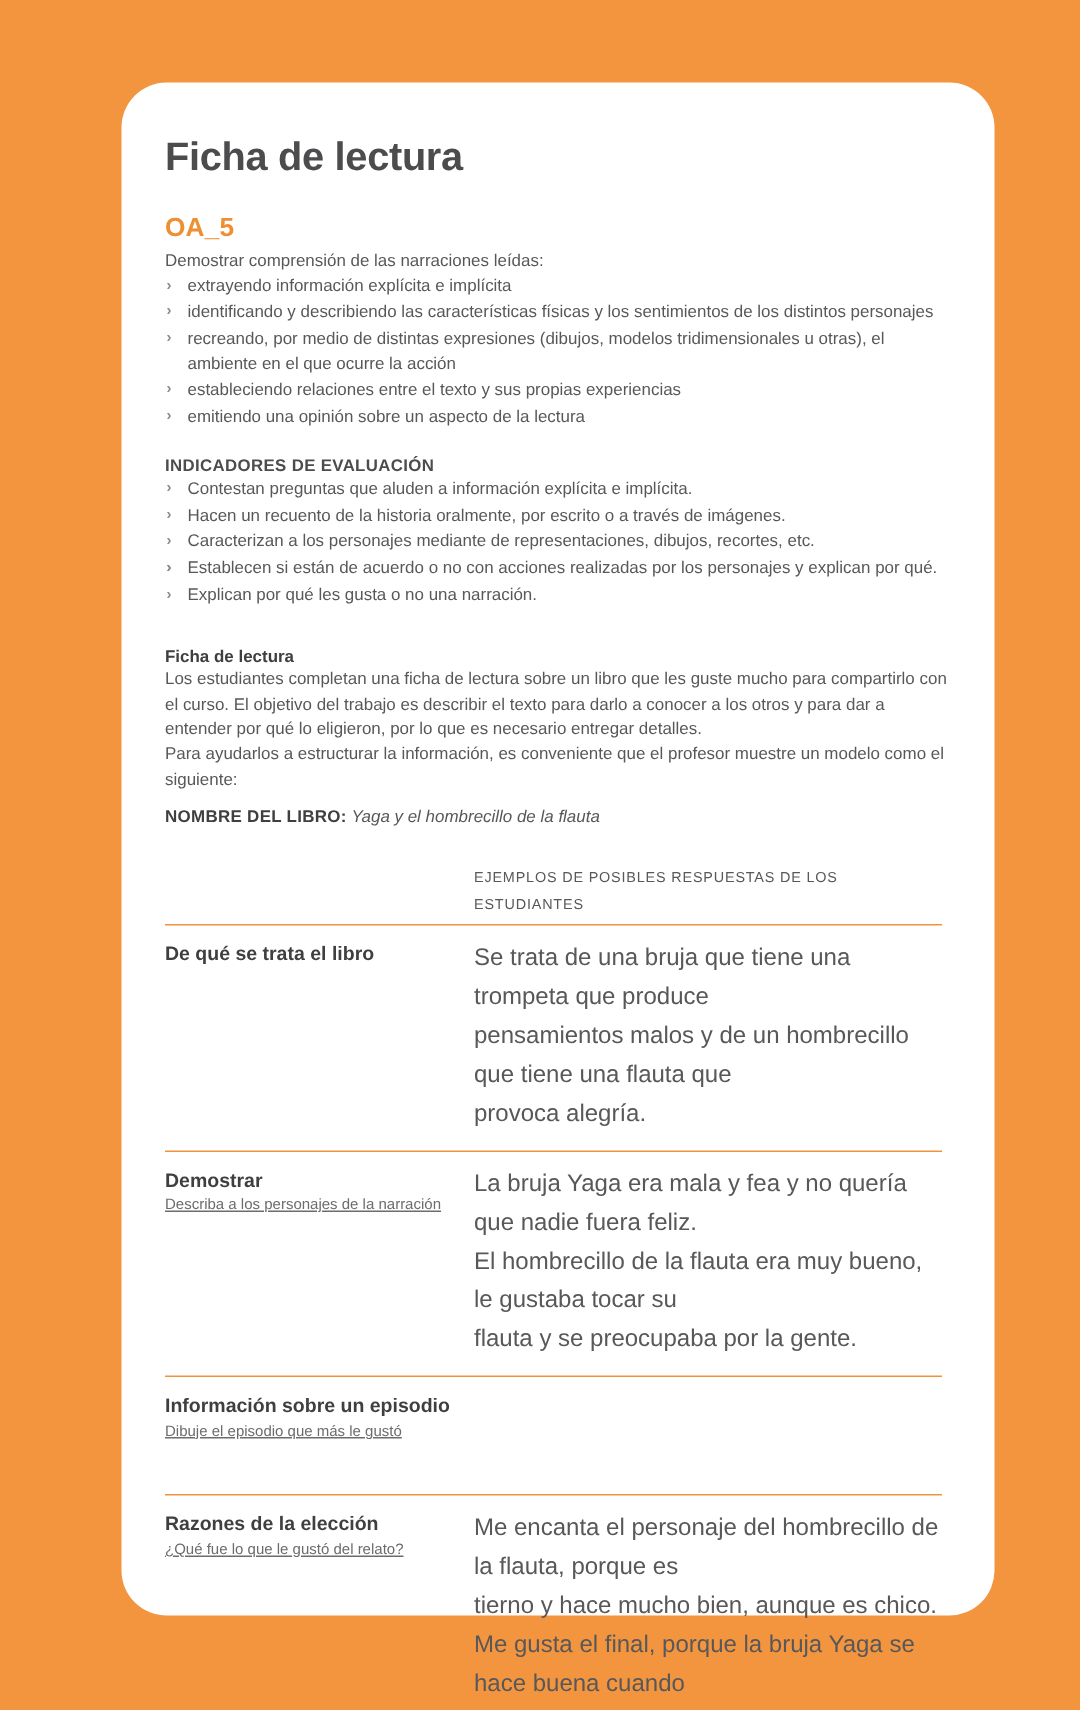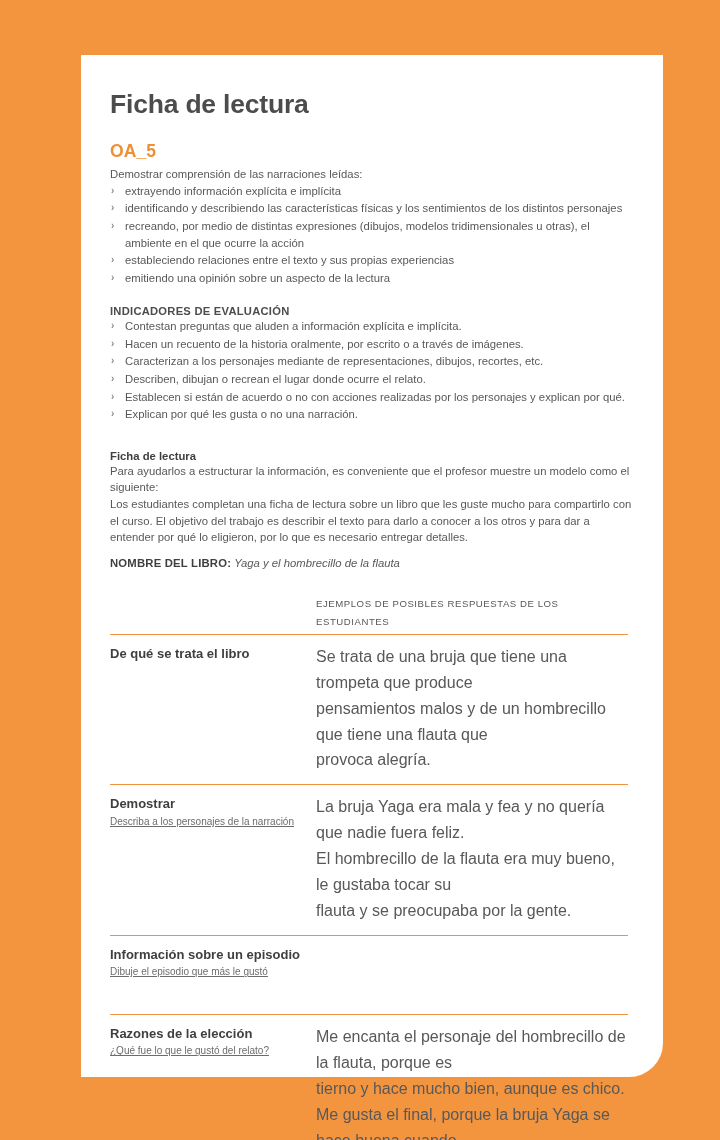--- a/index.html
+++ b/index.html
@@ -17,20 +17,21 @@
   #page-sheet {
     position: absolute;
     left: 81px;
     top: 55px;
     width: 582px;
     height: 1022px;
     background: #ffffff;
     border-bottom-right-radius: 34px;
     box-sizing: border-box;
     padding: 0;
+    border-radius: 30px;
   }
 
   .inner {
     position: absolute;
     left: 29px;
     top: 35px;
     width: 522px;
   }
 
   
@@ -205,30 +206,30 @@
     </ul>
 
     <div class="gap-md"></div>
 
     <h3 class="section-label">INDICADORES DE EVALUACIÓN</h3>
 
     <ul class="chev">
       <li><span class="chev-mark">›</span><span>Contestan preguntas que aluden a información explícita e implícita.</span></li>
       <li><span class="chev-mark">›</span><span>Hacen un recuento de la historia oralmente, por escrito o a través de imágenes.</span></li>
       <li><span class="chev-mark">›</span><span>Caracterizan a los personajes mediante de representaciones, dibujos, recortes, etc.</span></li>
-      <li><span class="chev-mark">›</span><span>Describen, dibujan o recrean el lugar donde ocurre el relato.</span></li>
+      <li><span class="chev-mark">›</span></li>
       <li><span class="chev-mark">›</span><span>Establecen si están de acuerdo o no con acciones realizadas por los personajes y explican por qué.</span></li>
       <li><span class="chev-mark">›</span><span>Explican por qué les gusta o no una narración.</span></li>
     </ul>
 
     <div class="gap-lg"></div>
 
     <p class="sub-bold">Ficha de lectura</p>
+    <p class="para">Los estudiantes completan una ficha de lectura sobre un libro que les guste mucho para compartirlo con el curso. El objetivo del trabajo es describir el texto para darlo a conocer a los otros y para dar a entender por qué lo eligieron, por lo que es necesario entregar detalles.</p>
     <p class="para">Para ayudarlos a estructurar la información, es conveniente que el profesor muestre un modelo como el siguiente:</p>
-    <p class="para">Los estudiantes completan una ficha de lectura sobre un libro que les guste mucho para compartirlo con el curso. El objetivo del trabajo es describir el texto para darlo a conocer a los otros y para dar a entender por qué lo eligieron, por lo que es necesario entregar detalles.</p>
 
     <div class="gap-sm"></div>
 
     <p class="book-line">
       <span class="lbl">NOMBRE DEL LIBRO:</span>
       <span class="ttl">Yaga y el hombrecillo de la flauta</span>
     </p>
 
     <table class="fiche-table">
       <colgroup>

